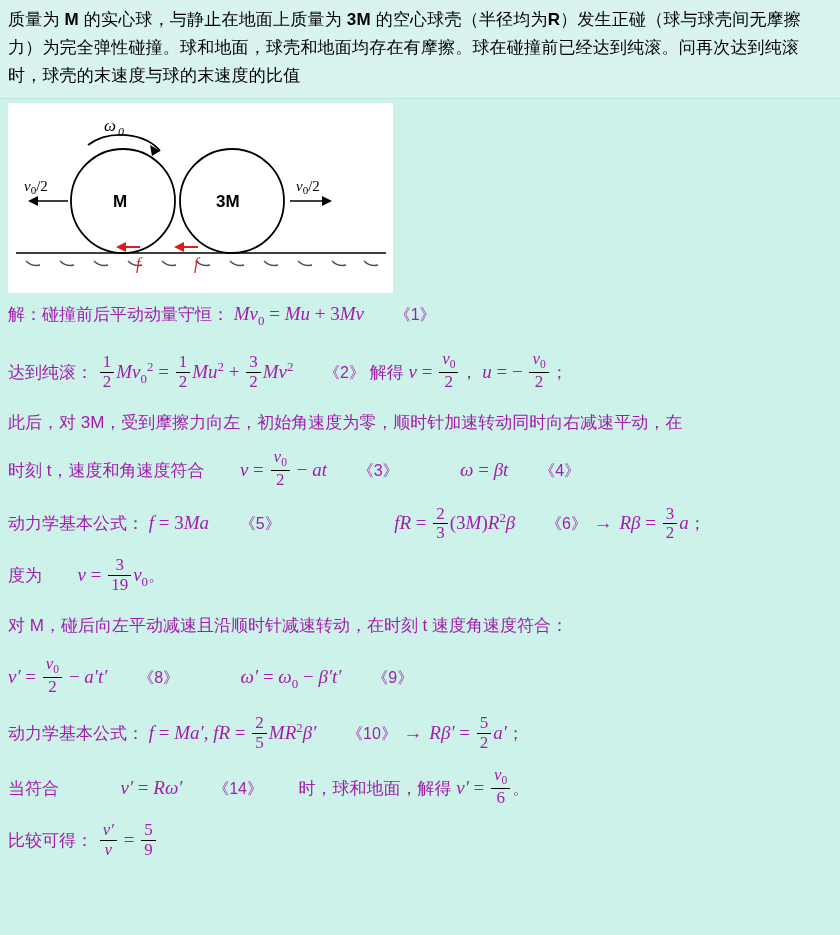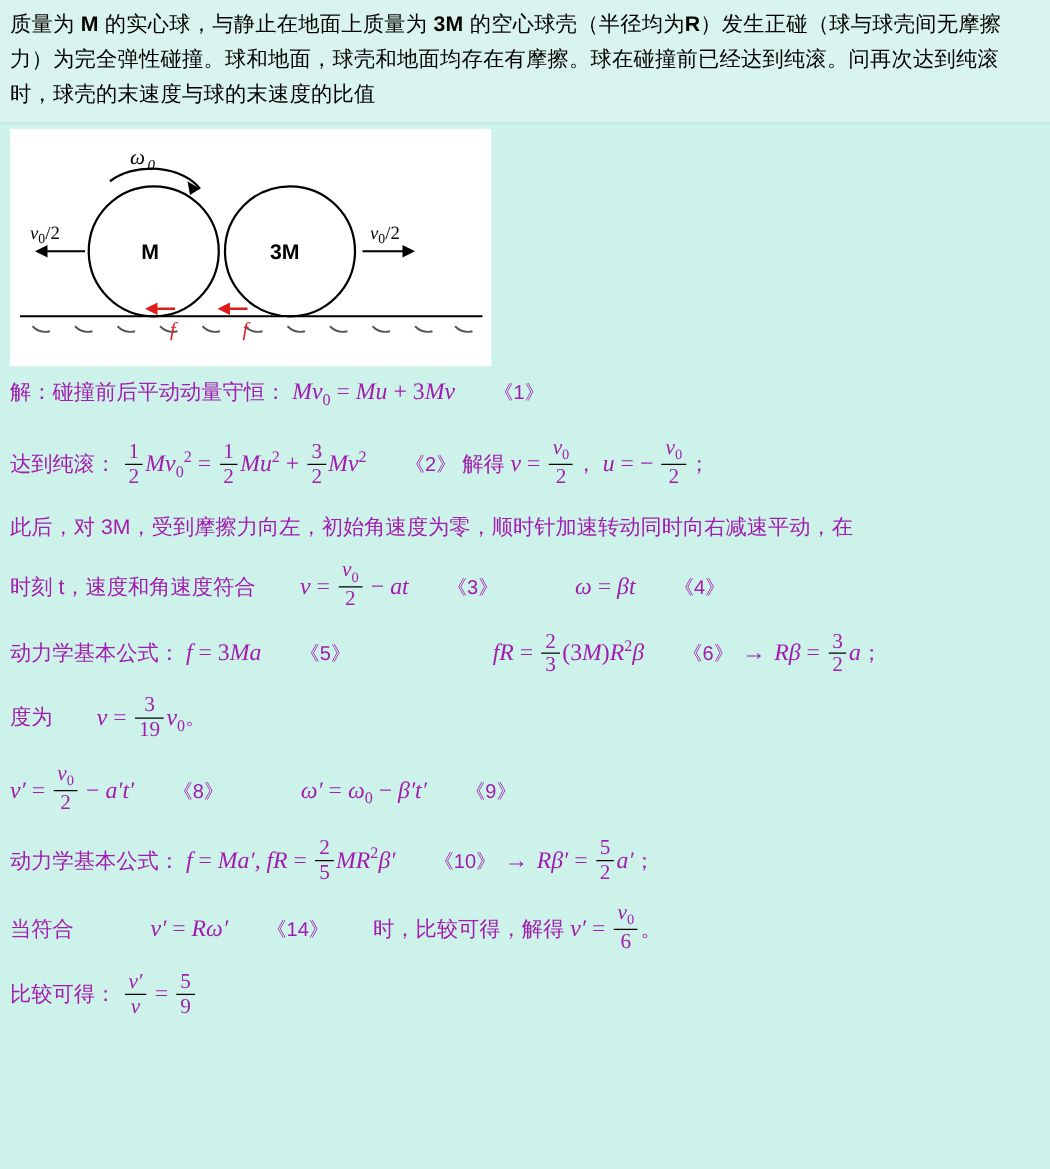--- a/index.html
+++ b/index.html
@@ -195,20 +195,21 @@
       <span class="m">Rβ <span class="up">=</span> <span class="frac"><span class="n num">3</span><span class="d num">2</span></span>a</span><span>；</span>
     </div>
 
 
     <div class="line">
       <span>度为</span>
       <span class="sp"></span>
       <span class="m">v <span class="up">=</span> <span class="frac"><span class="n num">3</span><span class="d num">19</span></span>v<sub class="sb">0</sub></span><span>。</span>
     </div>
 
+    <div class="line">对 M，碰后向左平动减速且沿顺时针减速转动，在时刻 t 速度角速度符合：</div>
 
     <div class="line">
       <span class="m">v′ <span class="up">=</span> <span class="frac"><span class="n">v<sub class="sb">0</sub></span><span class="d num">2</span></span> <span class="up">−</span> a′t′</span>
       <span class="sp"></span><span class="ref">《8》</span>
       <span class="sp-lg"></span>
       <span class="m">ω′ <span class="up">=</span> ω<sub class="sb">0</sub> <span class="up">−</span> β′t′</span>
       <span class="sp"></span><span class="ref">《9》</span>
     </div>
 
     <div class="line">
@@ -218,21 +219,21 @@
       <span class="arrow">→</span>
       <span class="m">Rβ′ <span class="up">=</span> <span class="frac"><span class="n num">5</span><span class="d num">2</span></span>a′</span><span>；</span>
     </div>
 
     <div class="line">
       <span>当符合</span>
       <span class="sp-lg"></span>
       <span class="m">v′ <span class="up">=</span> Rω′</span>
       <span class="sp"></span><span class="ref">《14》</span>
       <span class="sp"></span>
-      <span>时，比较可得，解得</span>
+      <span>时，球和地面，解得</span>
       <span class="m">v′ <span class="up">=</span> <span class="frac"><span class="n">v<sub class="sb">0</sub></span><span class="d num">6</span></span></span><span>。</span>
     </div>
 
     <div class="line">
       <span>比较可得：</span>
       <span class="m"><span class="frac"><span class="n">v′</span><span class="d">v</span></span> <span class="up">=</span> <span class="frac"><span class="n num">5</span><span class="d num">9</span></span></span>
     </div>
 
   </div>
 </div>

